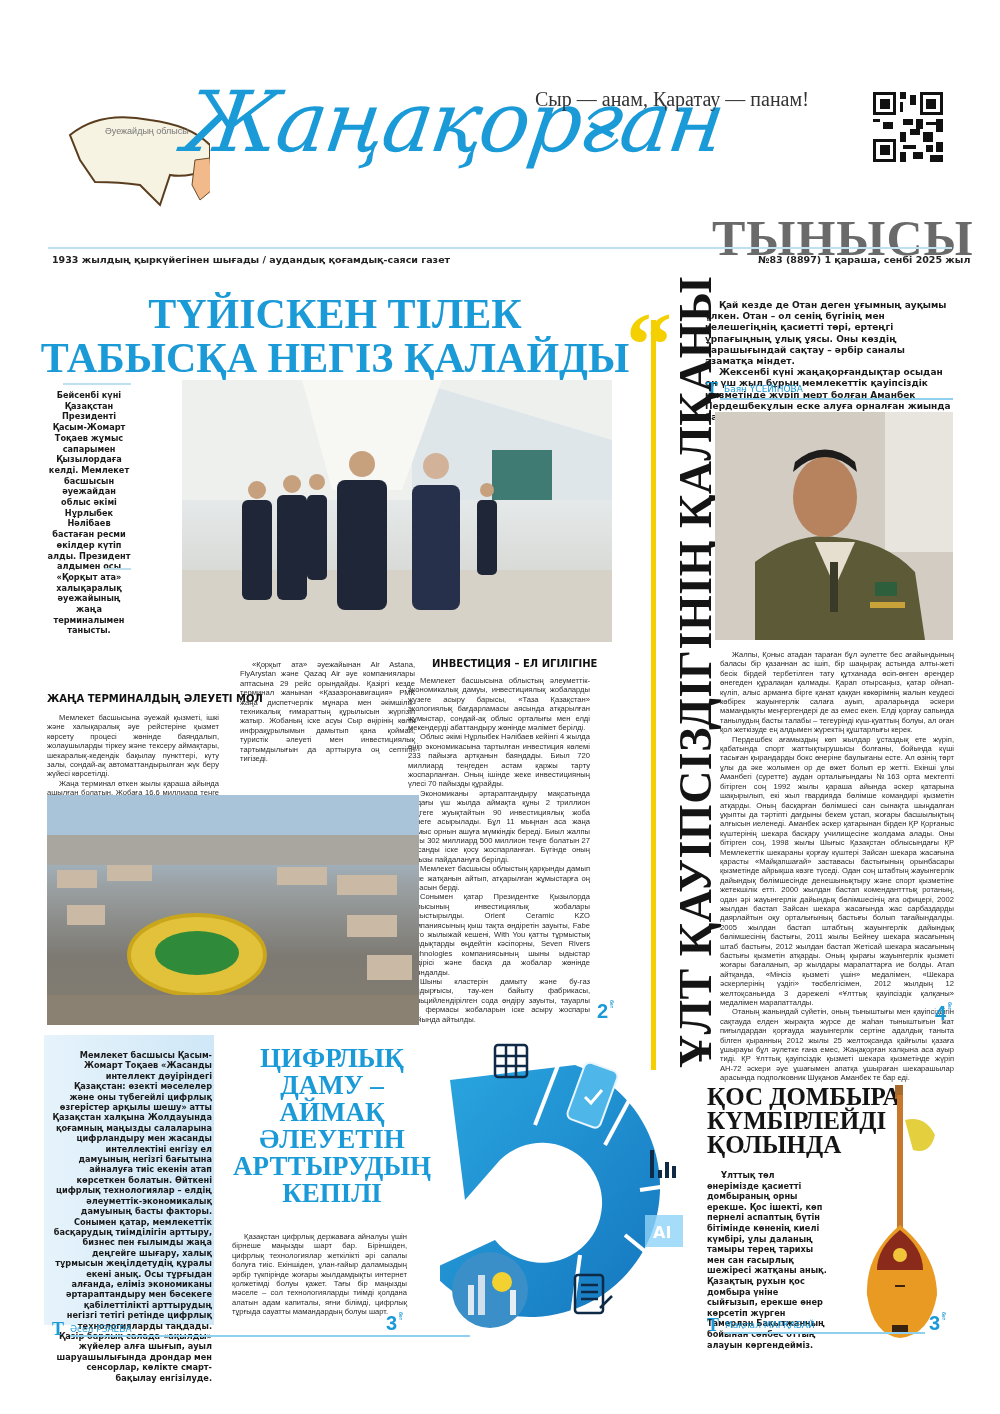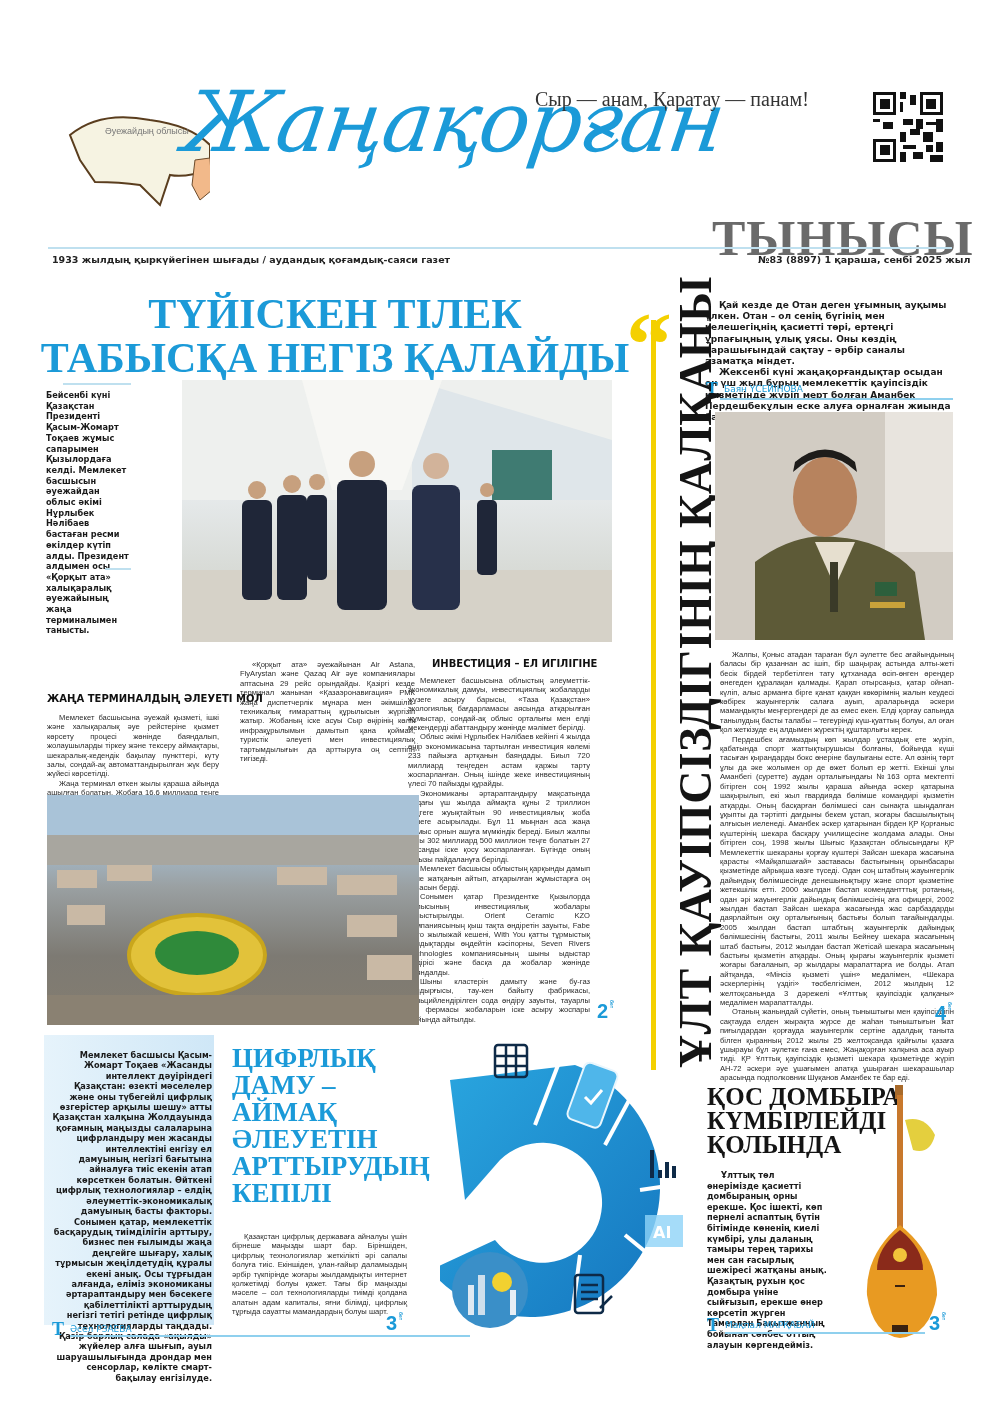--- a/index.html
+++ b/index.html
@@ -15,21 +15,21 @@
   .qr { left: 873px; top: 92px; width: 70px; height: 70px; }
   .tynysy { left: 712px; top: 188px; font-family: "Liberation Serif", serif; font-weight: bold; font-size: 50px; color: #6a6a6a; letter-spacing: 1px; line-height: 1; margin-top: 25px; }
   .head-rule { left: 48px; top: 247px; width: 904px; height: 2px; background: #bfe0ef; }
   .head-left { left: 52px; top: 254px; font-size: 9.5px; font-weight: bold; color: #222; font-family: "DejaVu Sans", sans-serif; }
   .head-right { left: 758px; top: 254px; font-size: 9.5px; font-weight: bold; color: #222; }
 
   
   .main-title { left: 40px; top: 292px; width: 590px; text-align: center; font-family: "Liberation Serif", serif; font-weight: bold; font-size: 42px; line-height: 44px; color: #1b9ad8; }
   .lead-rule-top { left: 63px; top: 383px; width: 68px; height: 2px; background: #bfe0ef; }
   .lead-rule-bot { left: 105px; top: 568px; width: 26px; height: 2px; background: #bfe0ef; }
-  .lead-text { left: 46px; top: 390px; width: 86px; text-align: left; font-size: 8.2px; line-height: 10.7px; font-weight: bold; color: #1a1a1a; }
+  .lead-text { left: 46px; top: 390px; width: 86px; text-align: center; font-size: 8.2px; line-height: 10.7px; font-weight: bold; color: #1a1a1a; }
 
   .photo-main { left: 182px; top: 380px; width: 430px; height: 262px; overflow: hidden; background: linear-gradient(180deg,#f2f2ee 0%,#e8ecee 40%,#d9dcd8 70%,#cfcfc6 100%); }
 
   .sec-title { font-weight: bold; font-size: 10px; color: #111; }
   .body-text { font-family: "Liberation Sans", sans-serif; font-size: 7.6px; line-height: 9.4px; color: #2a2a2a; text-align: justify; text-indent: 12px; }
   .body-text p { text-indent: 12px; }
 
   .photo-stadium { left: 47px; top: 795px; width: 372px; height: 230px; overflow: hidden; background: linear-gradient(180deg,#8fb1cc 0%,#a7bfd2 20%,#9aa0a2 40%,#7d7a73 70%,#847d70 100%); }
 
   .page-num { font-family: "Liberation Sans", sans-serif; font-weight: bold; font-size: 20px; color: #1b9ad8; }
@@ -45,21 +45,21 @@
 
   
   .byline { display: flex; align-items: center; }
   .byline .t-logo { font-family: "Liberation Serif", serif; font-weight: bold; font-size: 18px; color: #1b9ad8; line-height: 1; margin-right: 6px; }
   .byline .name { font-size: 9px; color: #1b9ad8; }
   .byline-rule { height: 1.5px; background: #8fd0ee; }
 
   
   .blue-panel { left: 44px; top: 1035px; width: 170px; height: 290px; background: linear-gradient(90deg,#e6f3fb 0%,#cfe7f7 100%); }
   .digital-lead { left: 52px; top: 1050px; width: 160px; text-align: right; font-size: 8.2px; line-height: 10.4px; font-weight: bold; color: #1a1a1a; }
-  .digital-title { left: 232px; top: 1045px; width: 200px; font-family: "Liberation Serif", serif; font-weight: bold; font-size: 27px; line-height: 27px; color: #1b9ad8; }
+  .digital-title { left: 232px; top: 1045px; width: 200px; font-family: "Liberation Serif", serif; font-weight: bold; font-size: 27px; line-height: 27px; color: #1b9ad8; text-align: center; }
   .digital-body { left: 232px; top: 1232px; width: 175px; }
 
   
   .cycle { left: 440px; top: 1040px; width: 270px; height: 310px; }
 
   
   .dombyra-title { left: 707px; top: 1085px; font-family: "Liberation Serif", serif; font-weight: bold; font-size: 25px; line-height: 24px; color: #141414; }
   .dombyra-body { left: 707px; top: 1170px; width: 120px; font-size: 8.2px; line-height: 10.6px; font-weight: bold; color: #1a1a1a; text-indent: 14px; }
   .dombyra-img { left: 855px; top: 1080px; width: 95px; height: 260px; }
 </style>

